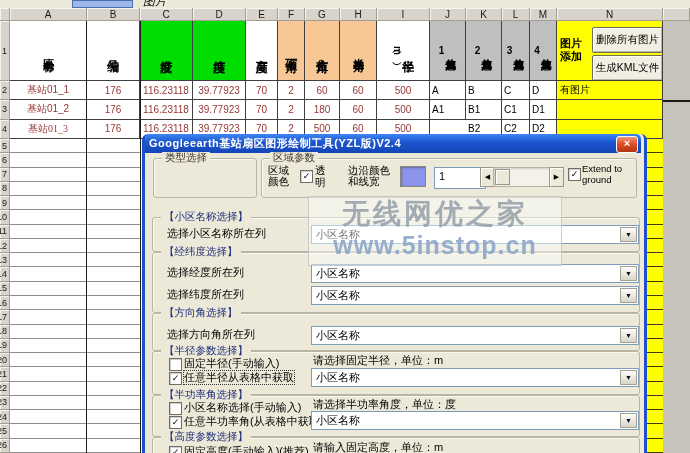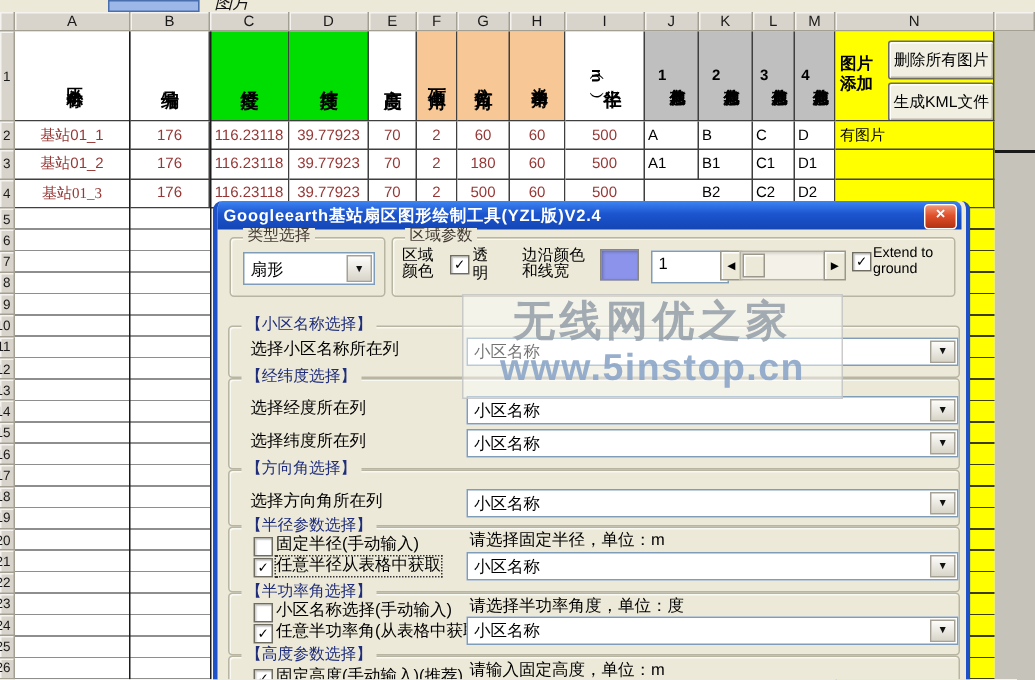--- a/index.html
+++ b/index.html
@@ -208,24 +208,20 @@
     <div class="titlebar">
       <span class="title">Googleearth基站扇区图形绘制工具(YZL版)V2.4</span>
       <div class="closebtn">
         <span>×</span>
       </div>
     </div>
     <div class="dbody">
 
       <div class="groupbox" style="left:8px;top:5px;width:102px;height:38px;">
         <span class="gb-title">类型选择</span>
-        <div class="combo" style="left:8px;top:9px;width:86px;height:20px;">
-          <span class="val" style="top:3px;">扇形</span>
-          <span class="drop">▼</span>
-        </div>
       </div>
 
       <div class="groupbox" style="left:116px;top:5px;width:374px;height:38px;">
         <span class="gb-title">区域参数</span>
         <div class="dlabel" style="left:6px;top:6px;width:26px;font-size:10.5px;white-space:normal;line-height:11px;">区域颜色</div>
         <div class="cbox" style="left:38px;top:11px;">✓</div>
         <div class="dlabel" style="left:53px;top:5px;width:12px;font-size:10.5px;white-space:normal;line-height:12px;">透明</div>
         <div class="dlabel" style="left:86px;top:6px;width:48px;font-size:10.5px;white-space:normal;line-height:11px;">边沿颜色和线宽</div>
         <div class="abs" style="left: 138px; top: 7px; width: 26px; height: 21px; border: 1px solid rgb(138, 136, 124); box-shadow: rgba(0, 0, 0, 0.25) 1px 1px 2px inset; background: rgb(139, 147, 234);"></div>
         <div class="tbox" style="left:172px;top:8px;width:46px;height:18px;">1</div>

